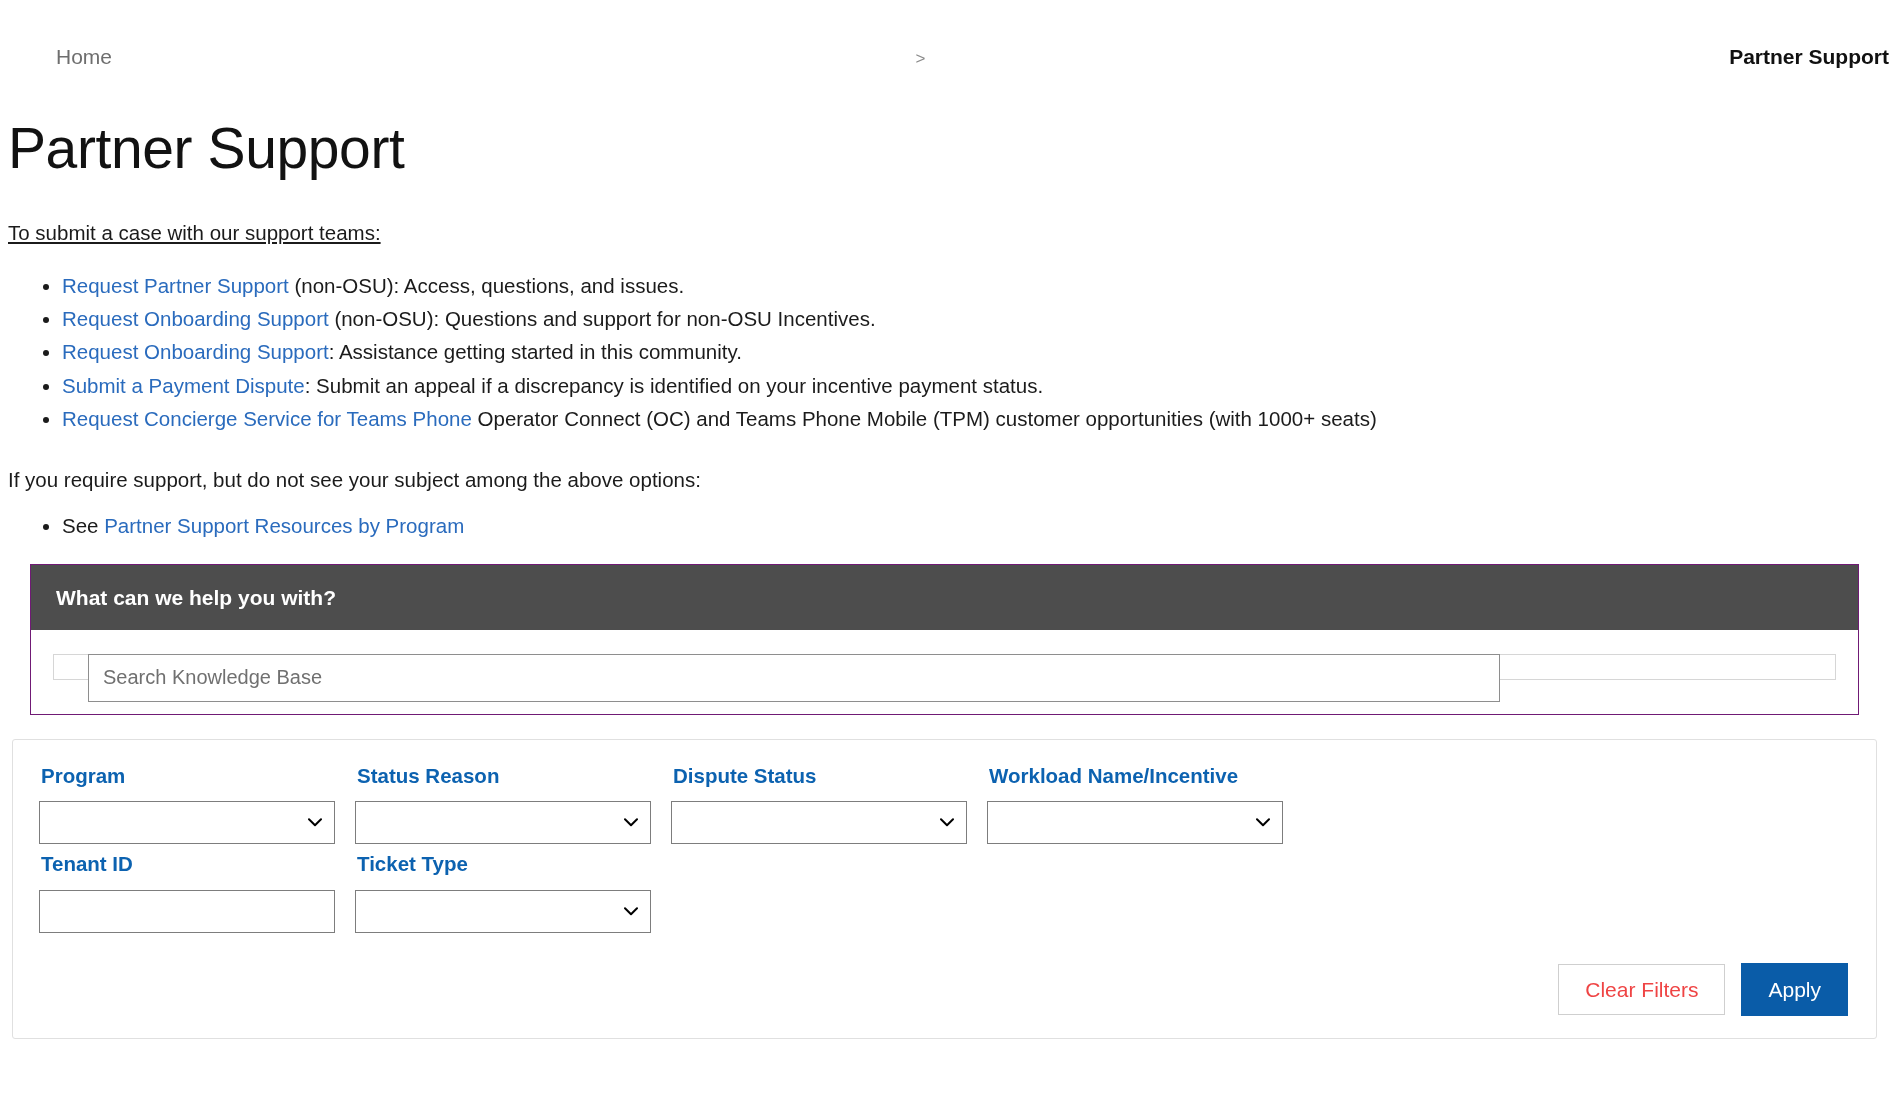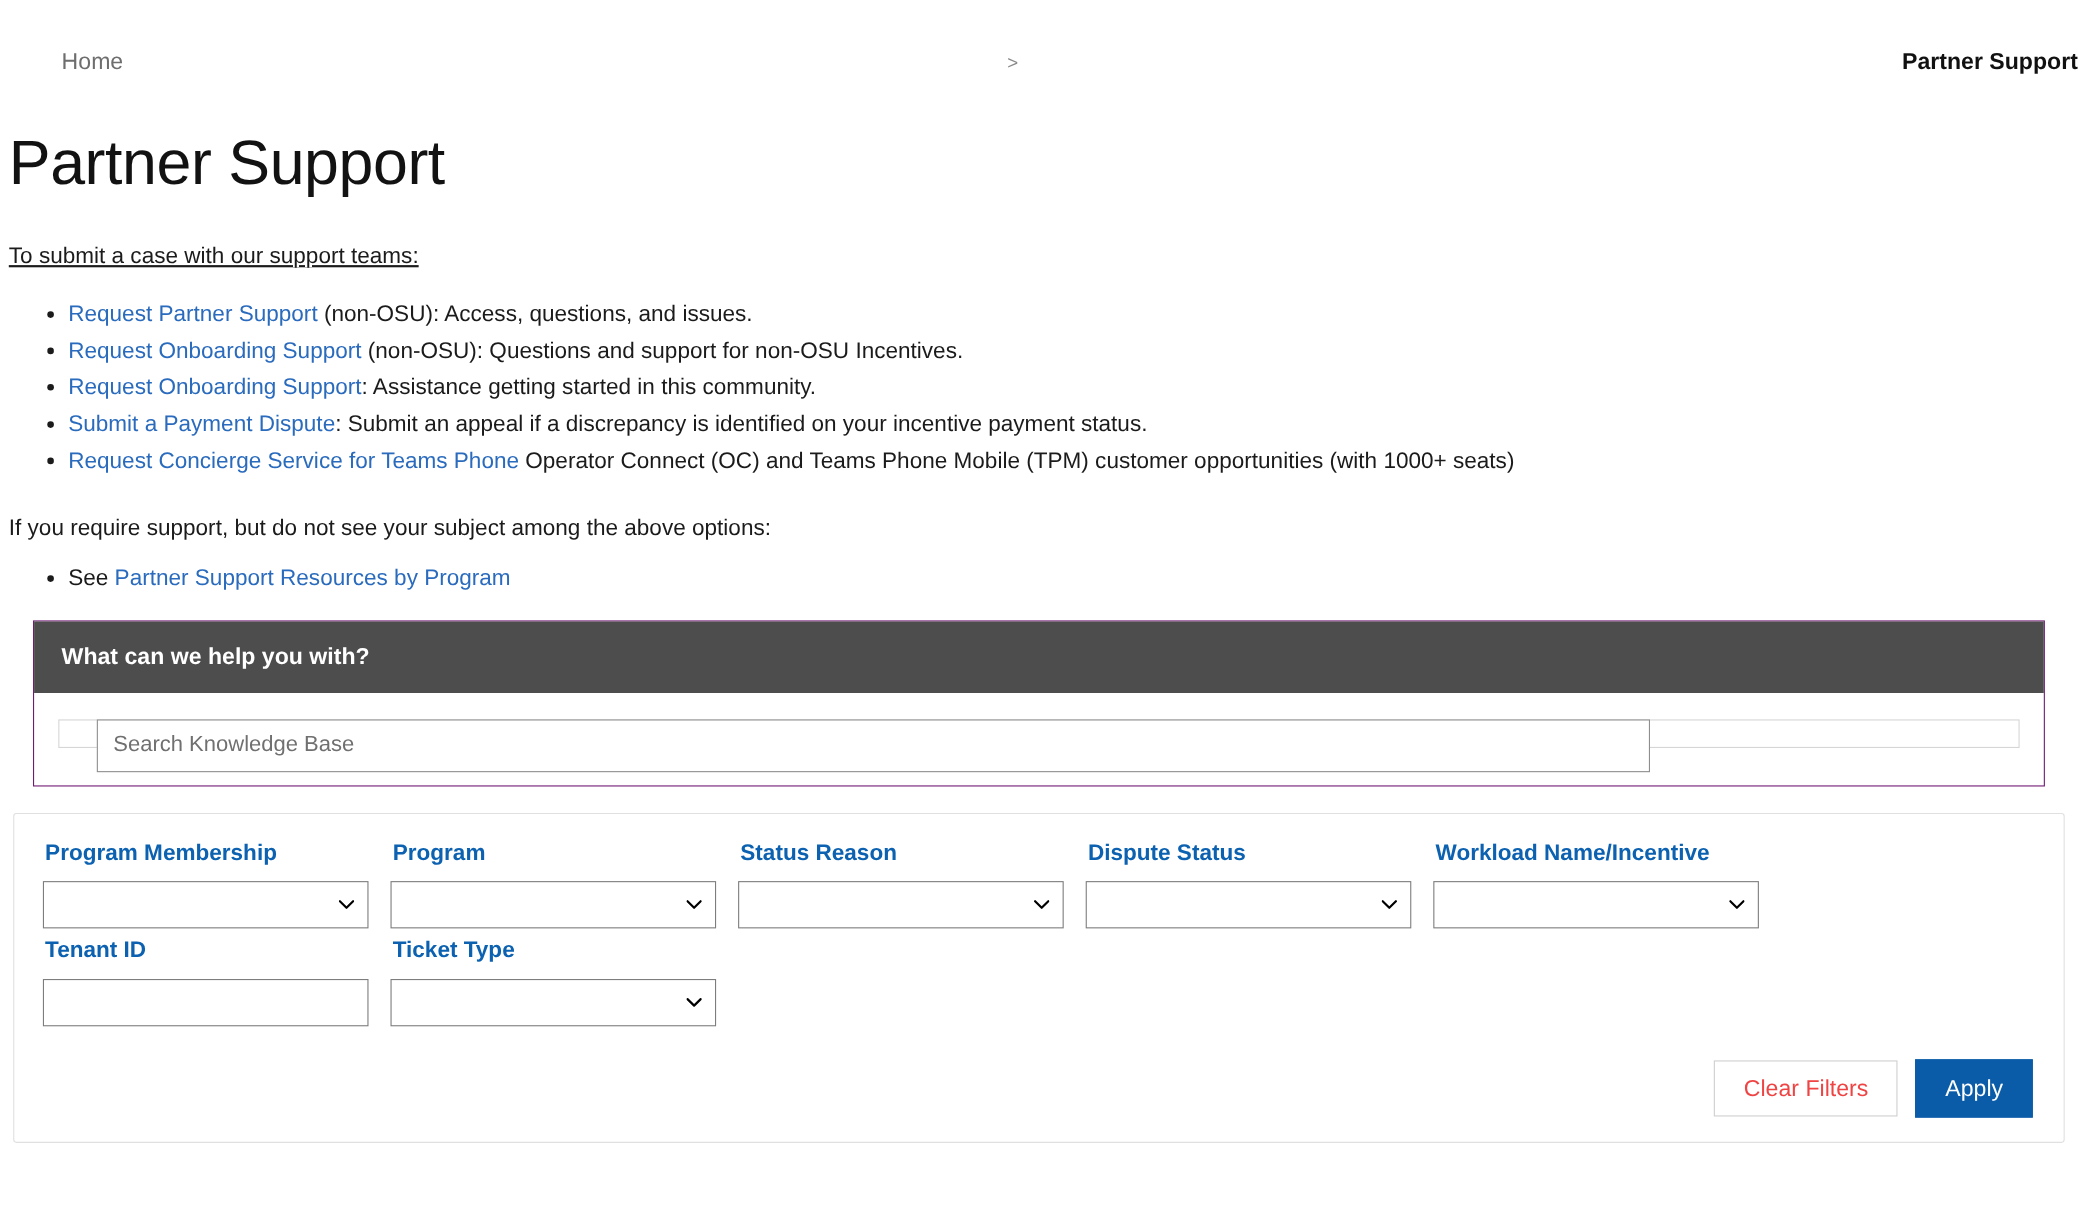--- a/index.html
+++ b/index.html
@@ -273,31 +273,20 @@
   <div class="kb-body">
     <div class="kb-underlay"></div>
     <input class="kb-search-input" type="text" placeholder="Search Knowledge Base" style="">
   </div>
 </section>
 
 <section class="filter-panel">
 
   <div class="filter-row">
 
-    <div class="filter-field">
-      <label class="filter-label">Program Membership</label>
-      <div class="select-wrap">
-        <select class="filter-select"><option value=""></option></select>
-        <span class="chev">
-          <svg width="14" height="9" viewBox="0 0 14 9">
-              <path d="M1 1.3 L7 7.2 L13 1.3" stroke="#000000" stroke-width="2" fill="none" stroke-linecap="round" stroke-linejoin="round"></path>
-            </svg>
-        </span>
-      </div>
-    </div>
 
     <div class="filter-field">
       <label class="filter-label">Program</label>
       <div class="select-wrap">
         <select class="filter-select"><option value=""></option></select>
         <span class="chev">
           <svg width="14" height="9" viewBox="0 0 14 9">
               <path d="M1 1.3 L7 7.2 L13 1.3" stroke="#000000" stroke-width="2" fill="none" stroke-linecap="round" stroke-linejoin="round"></path>
             </svg>
         </span>

